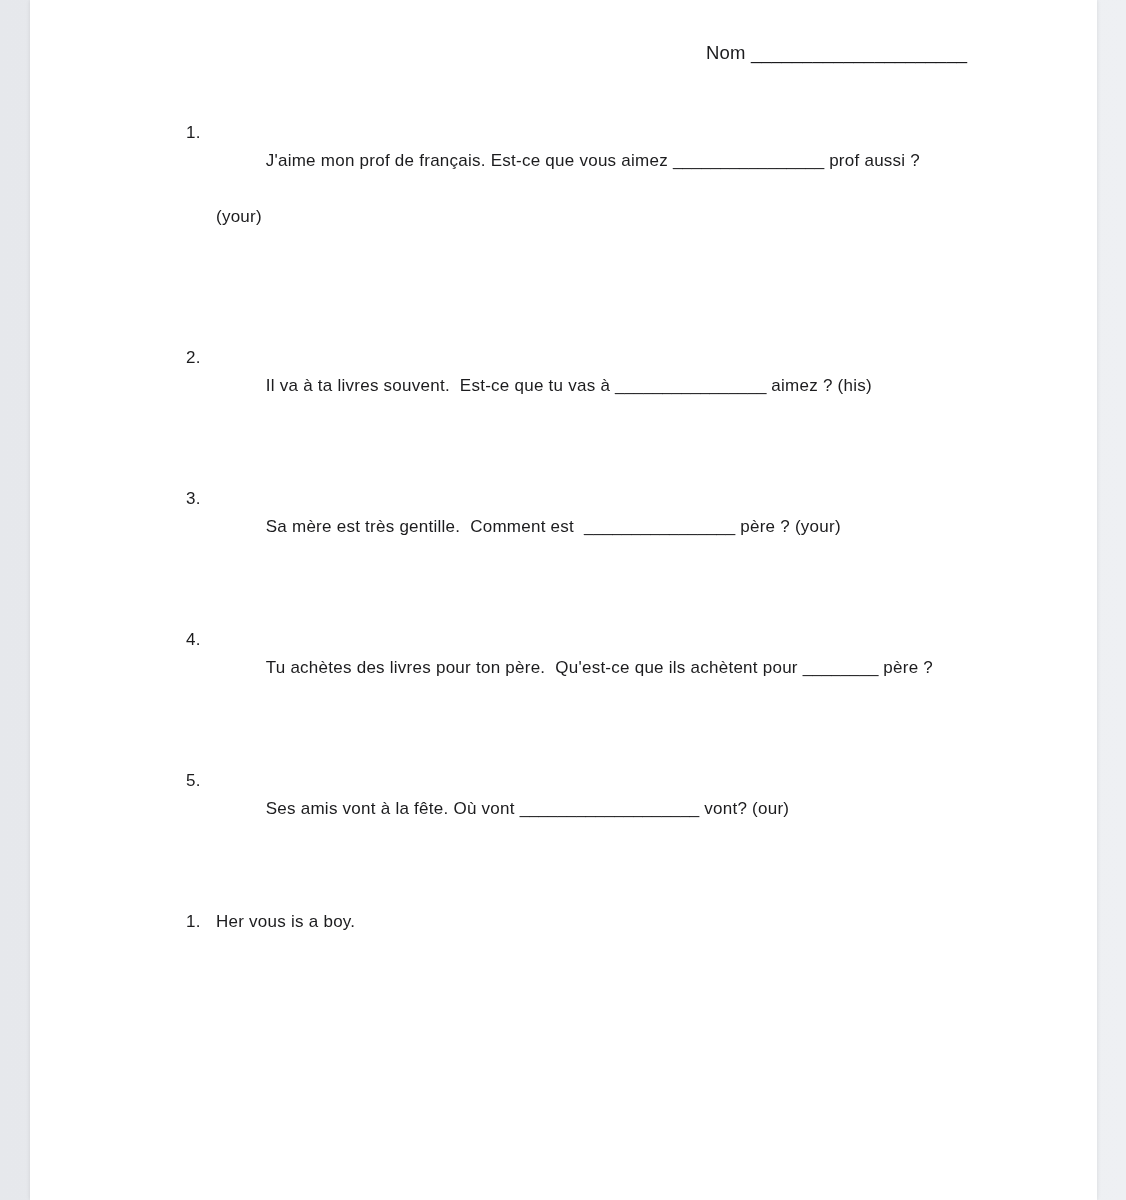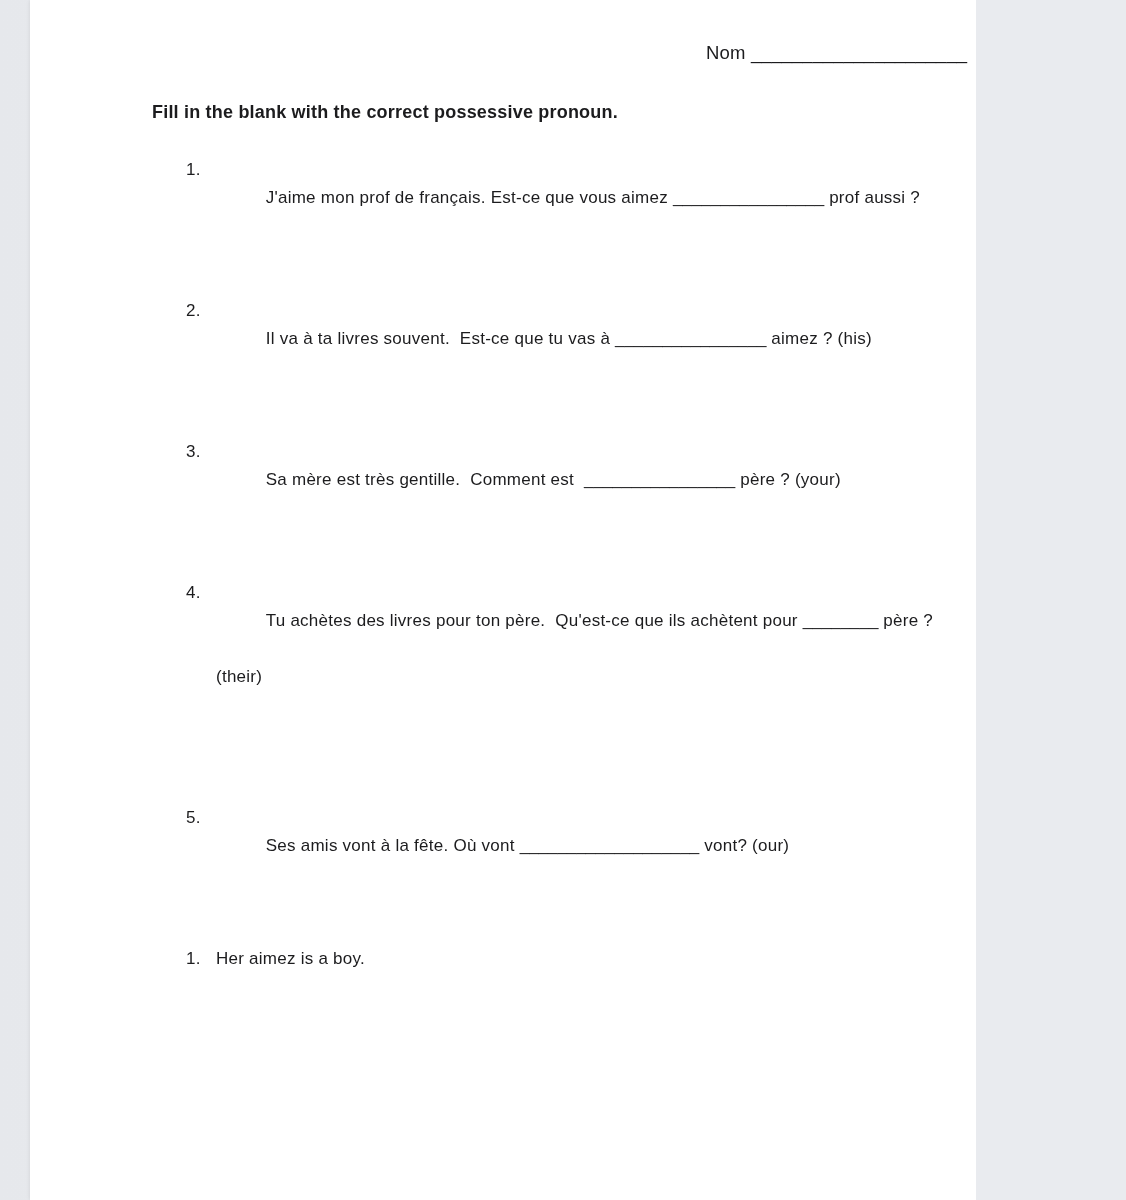--- a/index.html
+++ b/index.html
@@ -3,21 +3,21 @@
 <meta charset="utf-8">
 <style>
   html, body {
     margin: 0;
     padding: 0;
     background: #e9ebef;
     font-family: "Liberation Sans", "DejaVu Sans", sans-serif;
     color: #1c1c1e;
   }
   .canvas {
-    width: 976px;
+    width: 1126px;
     height: 1200px;
     background: linear-gradient(to right, #e6e8ec 0%, #eef0f3 100%);
     position: relative;
     overflow: hidden;
   }
   .page {
     position: absolute;
     left: 30px;
     top: 0;
     width: 1067px;
@@ -80,28 +80,28 @@
 </head>
 <body>
 
 <div class="canvas">
   <div class="page">
 
     <div class="name-row">
       <span>Nom </span><span class="blank">_____________________</span>
     </div>
 
-    <h1 class="heading s1">Fill in the blank with the correct possessive pronoun.</h1>
 
     <div class="q-list">
 
       <div class="q-item">
         <span class="q-num">1.</span>
         <div class="q-text">
           <span>J'aime mon prof de français. Est-ce que vous aimez </span><span class="blank">________________</span><span> prof aussi ?</span>
+          <div class="q-hint">(your)</div>
         </div>
       </div>
 
       <div class="q-item">
         <span class="q-num">2.</span>
         <div class="q-text">
           <span>Il va à ta livres souvent.  Est-ce que tu vas à </span><span class="blank">________________</span><span> aimez ? (his)</span>
         </div>
       </div>
 
@@ -109,39 +109,38 @@
         <span class="q-num">3.</span>
         <div class="q-text">
           <span>Sa mère est très gentille.  Comment est  </span><span class="blank">________________</span><span> père ? (your)</span>
         </div>
       </div>
 
       <div class="q-item">
         <span class="q-num">4.</span>
         <div class="q-text">
           <span>Tu achètes des livres pour ton père.  Qu'est-ce que ils achètent pour </span><span class="blank">________</span><span> père ?</span>
-          <div class="q-hint">(their)</div>
         </div>
       </div>
 
       <div class="q-item">
         <span class="q-num">5.</span>
         <div class="q-text">
           <span>Ses amis vont à la fête. Où vont </span><span class="blank">___________________</span><span> vont? (our)</span>
         </div>
       </div>
 
     </div>
 
 
     <div class="t-list">
 
       <div class="t-item">
         <span class="q-num">1.</span>
         <div class="t-body">
-          <div>Her aimez is a boy.</div>
+          <div>Her vous is a boy.</div>
         </div>
       </div>
 
     </div>
 
   </div>
 </div>
 
 </body></html>

